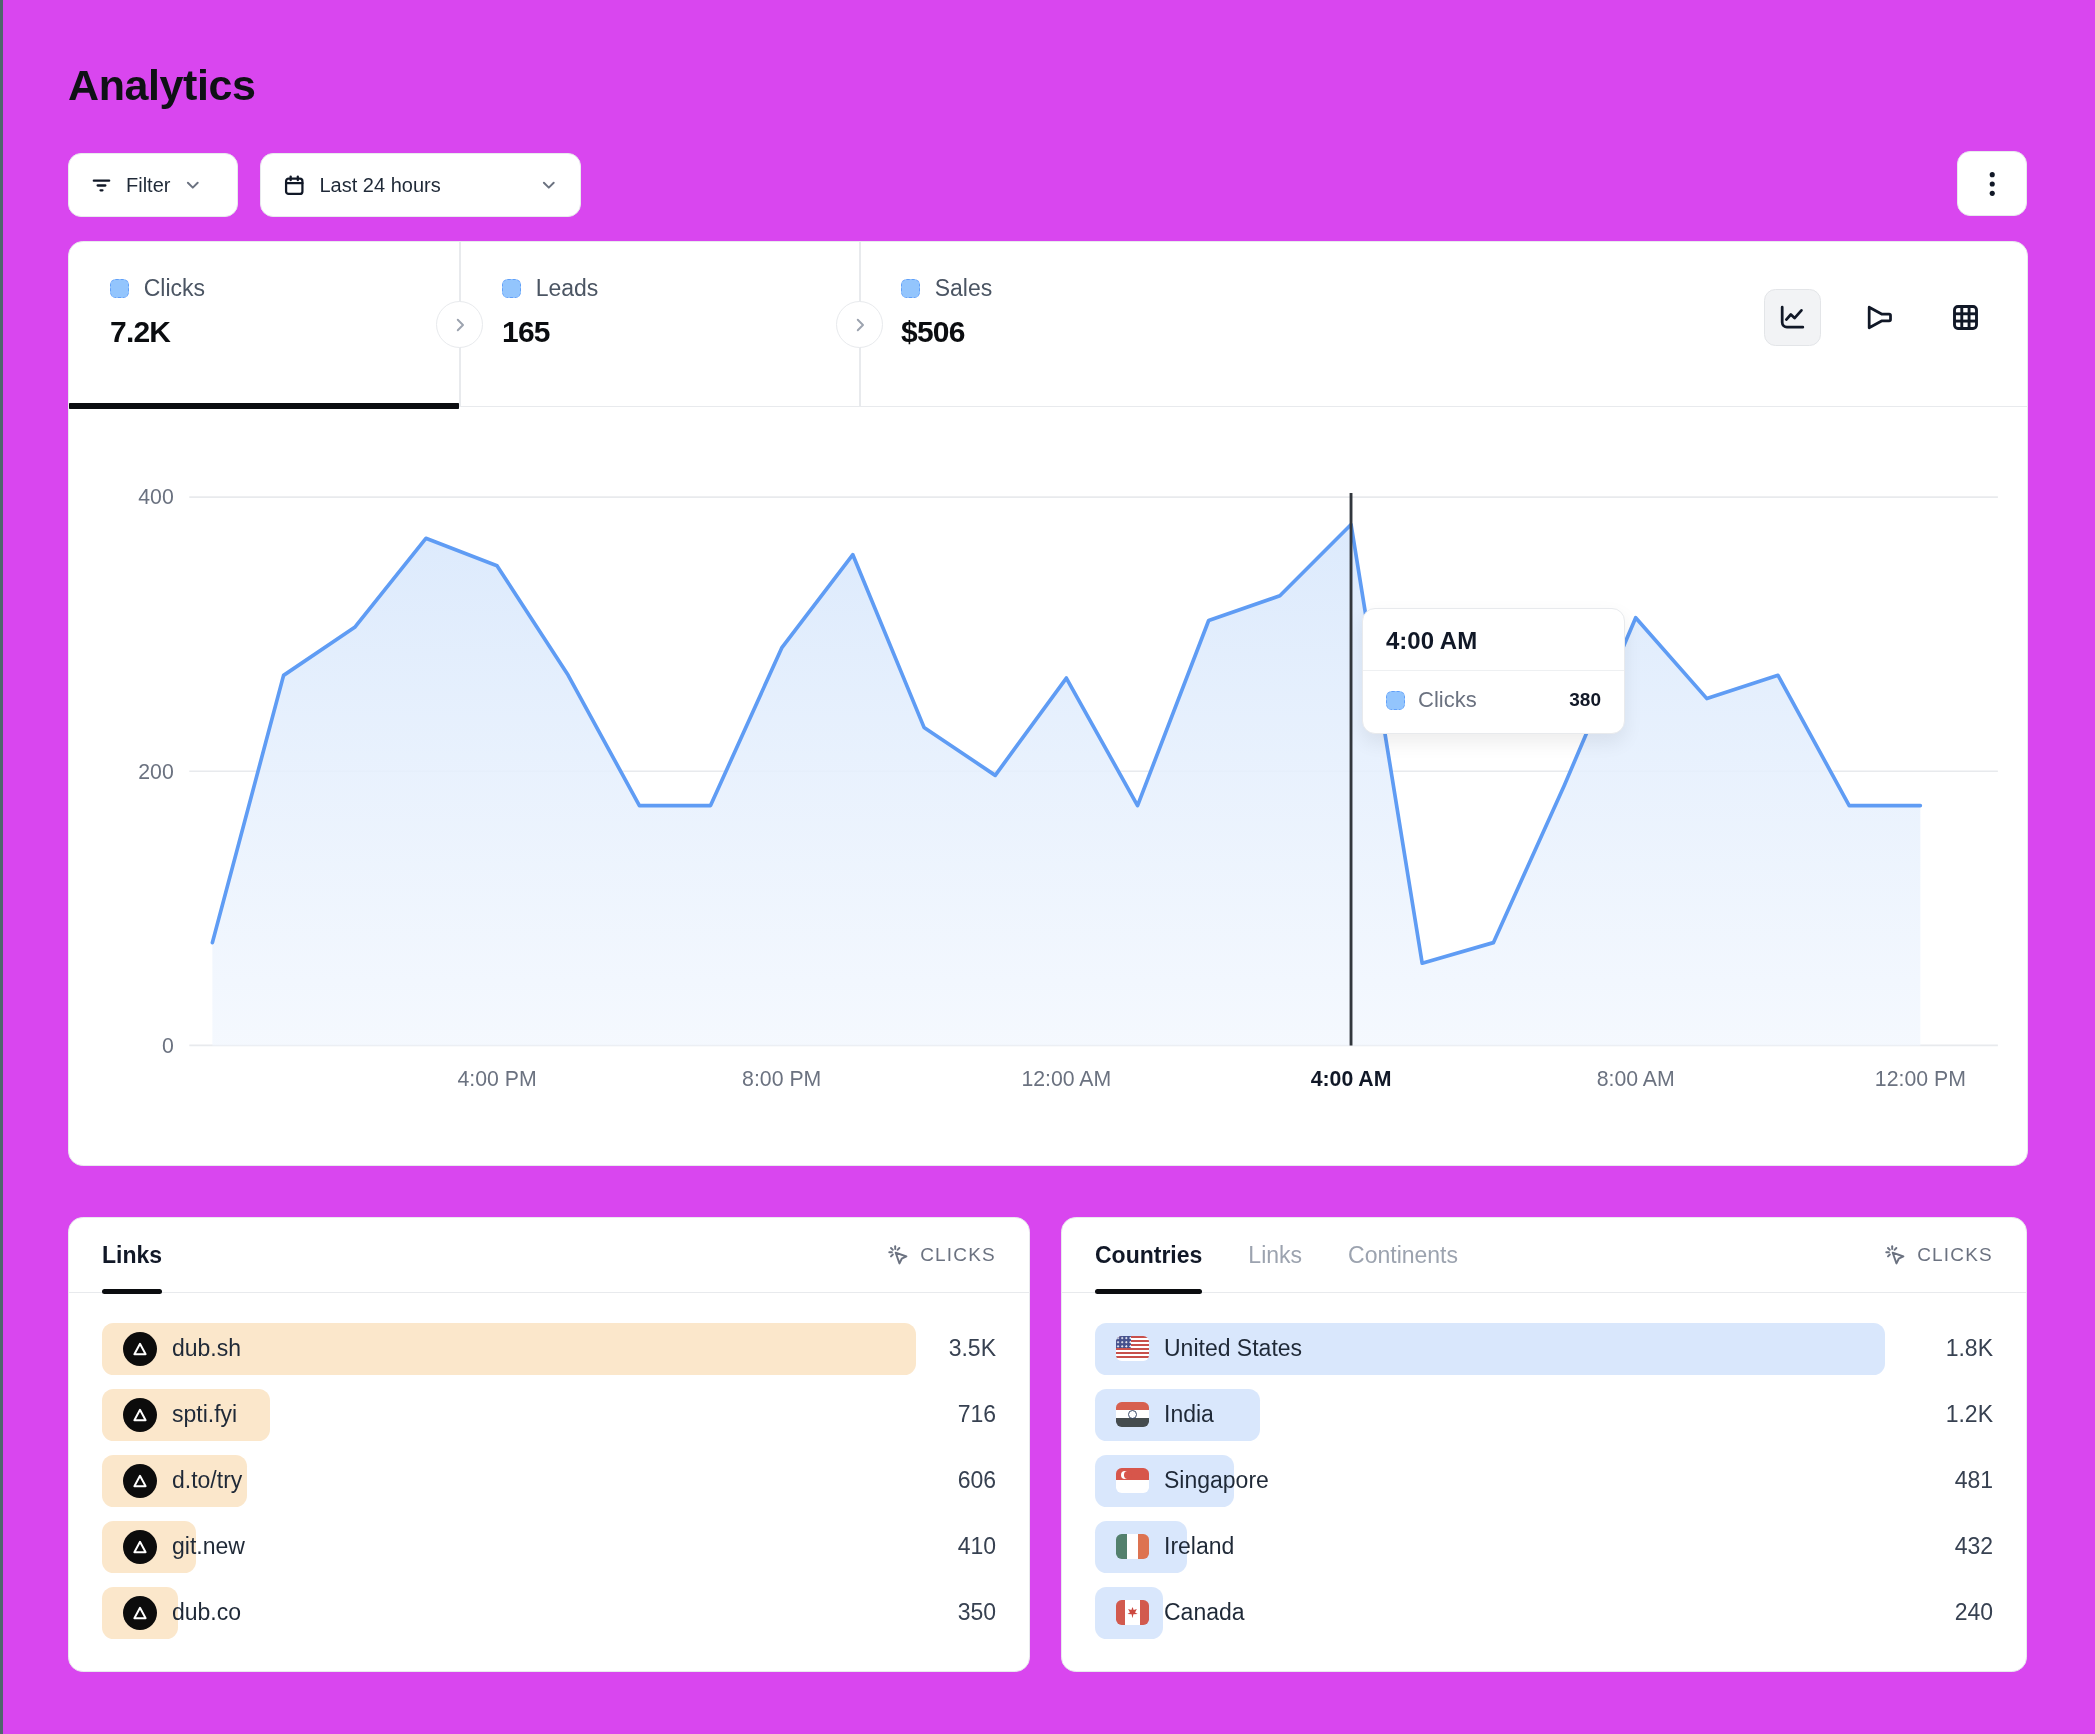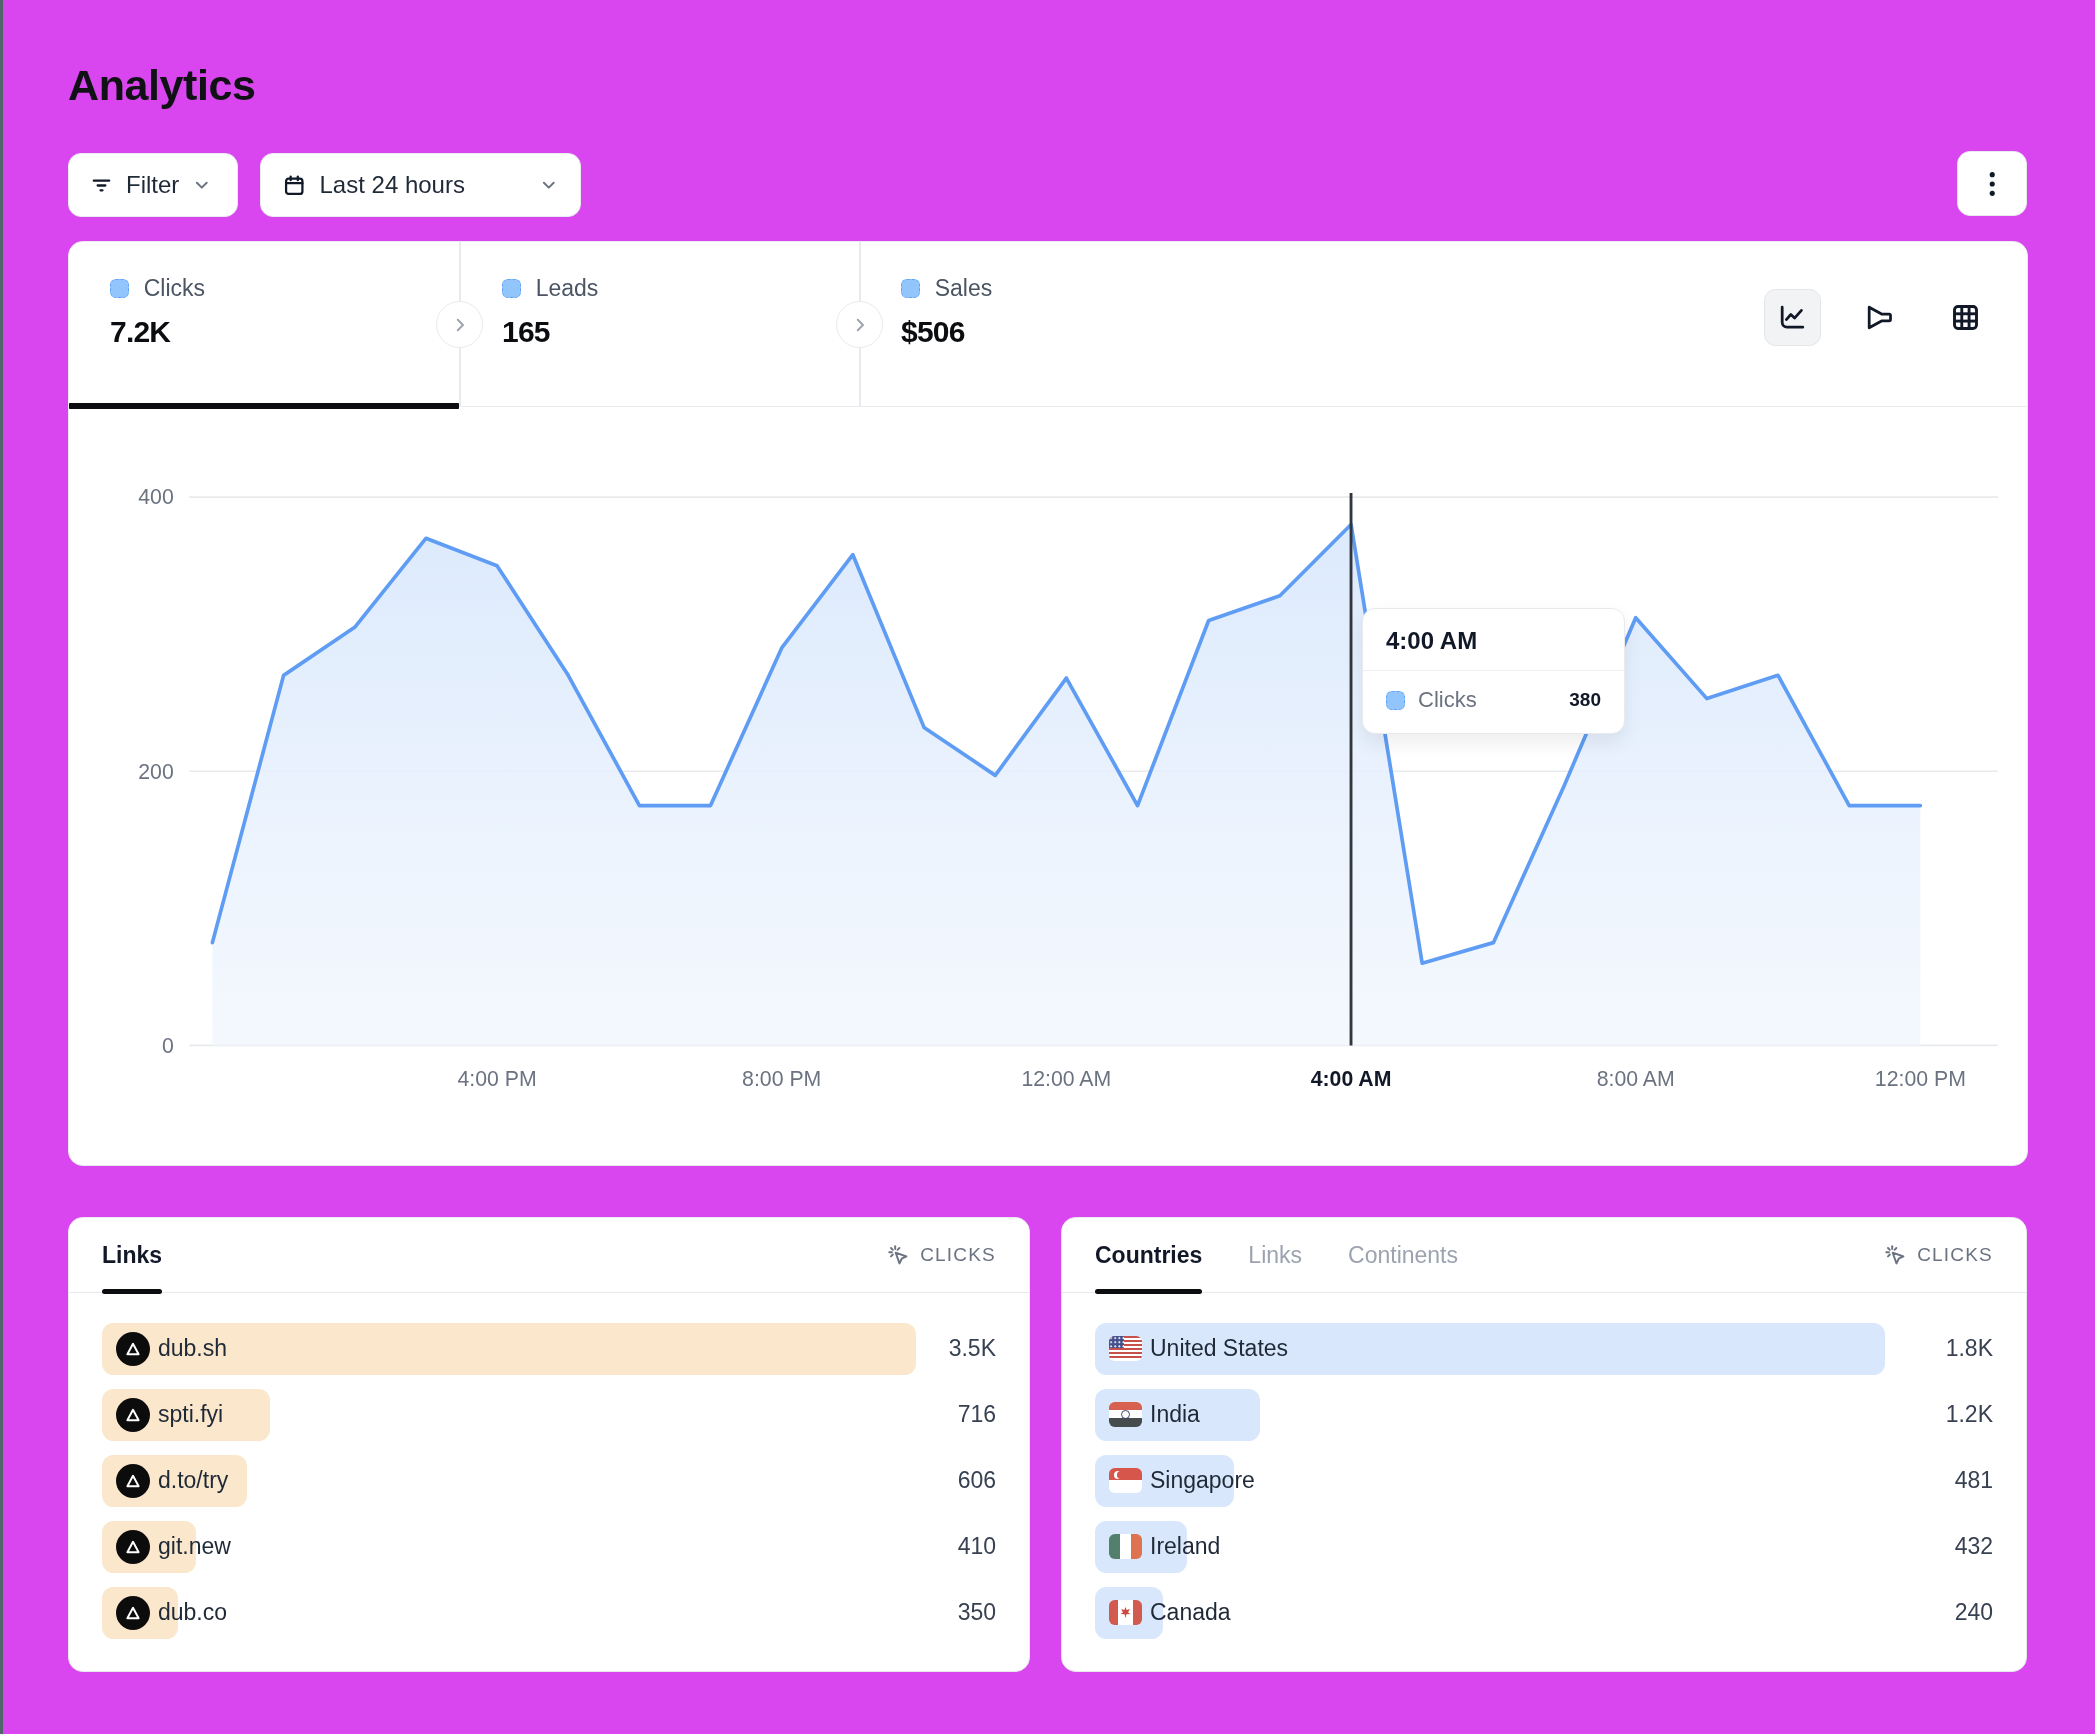--- a/index.html
+++ b/index.html
@@ -5,21 +5,21 @@
   html,body{margin:0;padding:0;background:#fff;}
   *{box-sizing:border-box;}
   body{font-family:"Liberation Sans", sans-serif;color:#111827;}
   #stage{position:relative;width:2096px;height:1735px;background:#d946ef;overflow:hidden;}
 
   .edge-strip{position:absolute;left:0;top:0;width:3.3px;height:100%;background:#50666b;}
 
   .page-title{position:absolute;left:68px;top:61px;font-size:43px;font-weight:700;letter-spacing:-0.4px;color:#0f1115;}
 
   .btn{position:absolute;display:flex;align-items:center;gap:13px;height:64px;background:#fff;
-       border:1.6px solid #e8eaed;border-radius:13px;padding:0 21px;font-size:24px;font-weight:500;color:#1f2937;cursor:pointer;}
+       border:1.6px solid #e8eaed;border-radius:13px;padding:0 21px;font-size:20px;font-weight:500;color:#1f2937;cursor:pointer;}
   .btn svg{flex:none;}
   .btn .spacer{flex:1;}
 
   .kebab-btn{position:absolute;left:1957px;top:151px;width:70px;height:65px;border:1.6px solid #e8eaed;border-radius:13px;
        background:#fff;display:flex;align-items:center;justify-content:center;cursor:pointer;}
 
   .main-card{position:absolute;left:68px;top:241px;width:1960px;height:925px;border:1.6px solid #e8eaed;border-radius:14.7px;background:#fff;}
 
   .tabs-row{position:absolute;left:0;top:0;width:100%;height:165px;border-bottom:1.6px solid #e8eaed;}
   .stat-tab{position:absolute;top:0;height:165px;padding:33px 0 0 41px;cursor:pointer;}
@@ -47,21 +47,21 @@
 
   .panel{position:absolute;top:1217px;height:455px;background:#fff;border:1.6px solid #e8eaed;border-radius:14.7px;}
   .panel-head{position:relative;height:75px;border-bottom:1.6px solid #e8eaed;display:flex;align-items:center;padding:0 33px;}
   .panel-tab{font-size:23px;font-weight:600;color:#111827;margin-right:46px;cursor:pointer;position:relative;height:100%;display:flex;align-items:center;}
   .panel-tab.inactive{color:#9ca3af;font-weight:400;}
   .panel-tab .tab-underline{position:absolute;left:0;bottom:-1.6px;height:4.9px;width:100%;background:#0b0d10;border-radius:2.5px;}
   .metric{margin-left:auto;display:flex;align-items:center;gap:9.8px;font-size:19px;letter-spacing:1.2px;color:#6b7280;font-weight:500;}
   .rows{padding-top:29.5px;}
   .lrow{position:relative;height:52px;margin:0 33px 14px;display:flex;align-items:center;cursor:pointer;}
   .lbar{position:absolute;left:0;top:0;height:52px;border-radius:11.5px;}
-  .lleft{position:relative;display:flex;align-items:center;gap:8px;padding-left:14px;z-index:1;}
+  .lleft{position:relative;display:flex;align-items:center;gap:15px;padding-left:21px;z-index:1;}
   .llabel{font-size:23px;color:#1f2937;}
   .lvalue{position:relative;margin-left:auto;font-size:23px;font-weight:500;color:#374151;z-index:1;}
 
   .dub-logo{width:34px;height:34px;border-radius:50%;background:#0c0c0c;display:flex;align-items:center;justify-content:center;flex:none;}
 
   .flag{width:33px;height:25px;border-radius:5.7px;position:relative;overflow:hidden;flex:none;}
   .flag-us{background:repeating-linear-gradient(to bottom,#c8504b 0 2px,#fff 2px 4.1px);}
   .flag-us::before{content:"";position:absolute;left:0;top:0;width:14.7px;height:11.5px;background:#44508c;
       background-image:radial-gradient(#ffffff 0.8px, transparent 1.1px);background-size:4.1px 4.1px;}
   .flag-in{background:linear-gradient(to bottom,#d7604f 0 34%,#fff 34% 66%,#454c4e 66%);}

